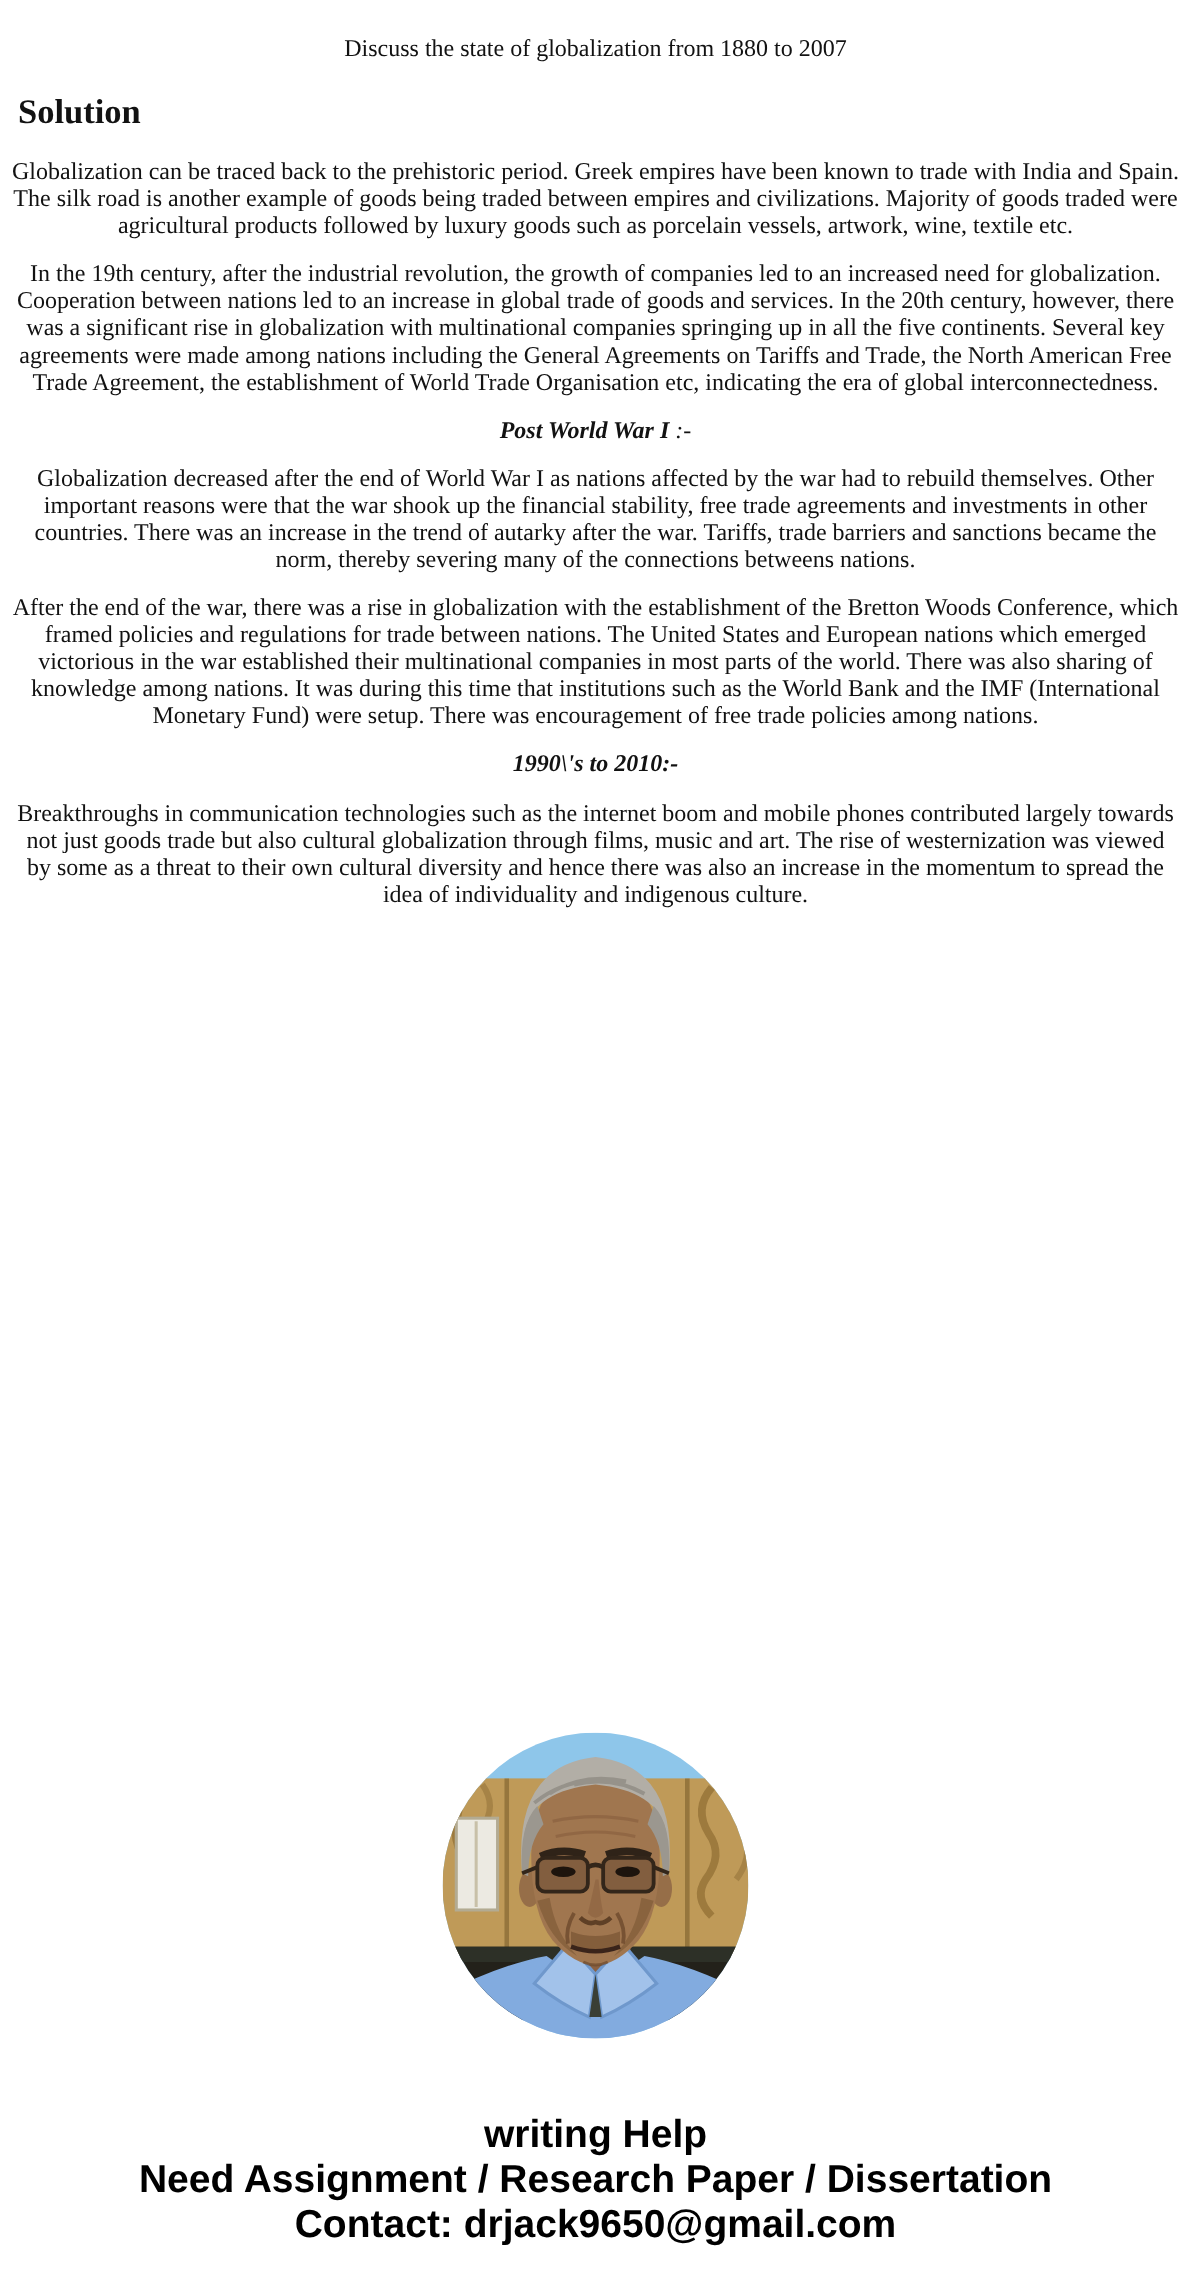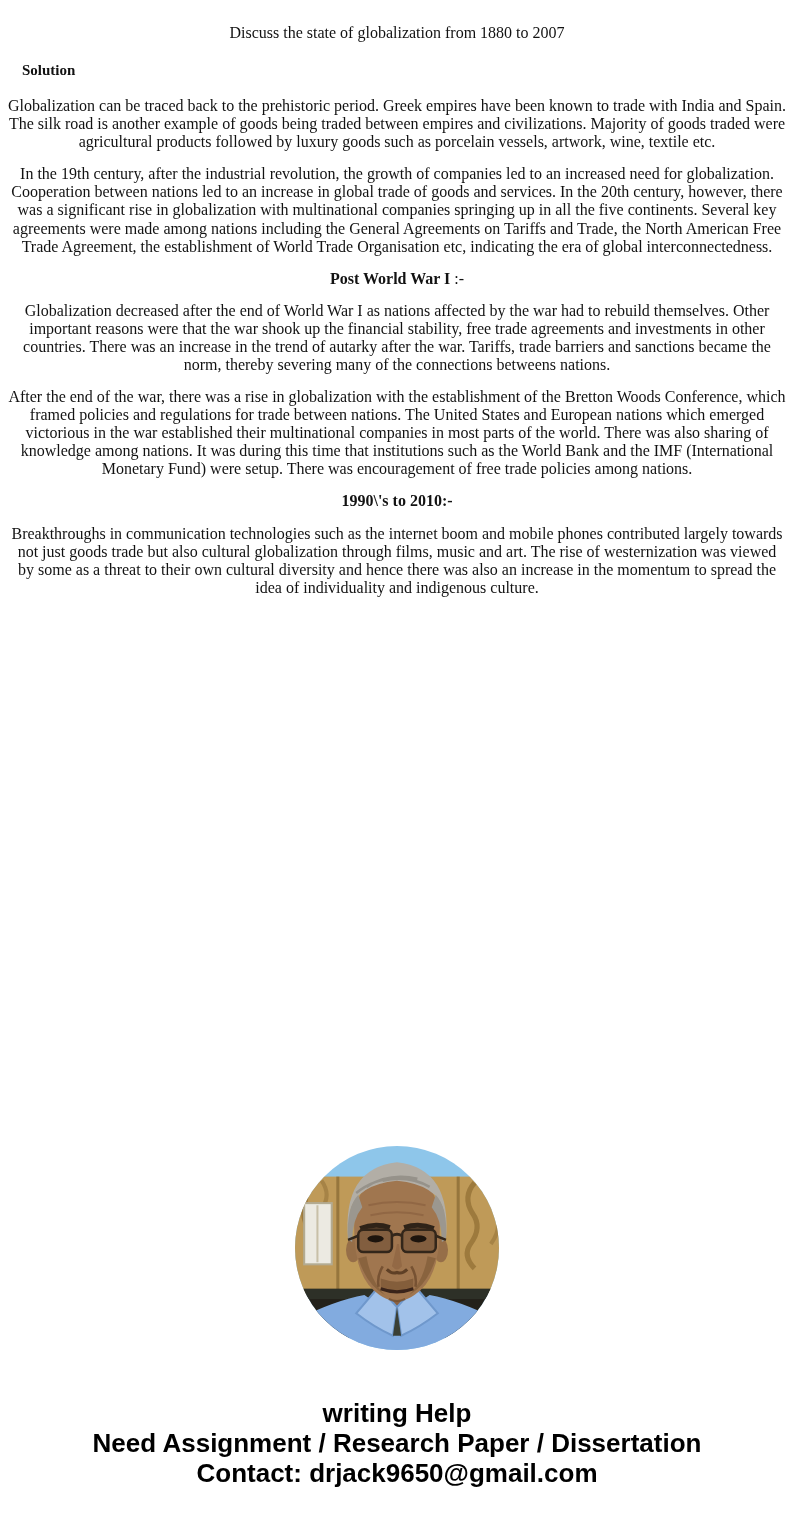--- a/index.html
+++ b/index.html
@@ -1,23 +1,23 @@
 <!DOCTYPE html>
 <html><head>
 <meta charset="utf-8">
 <style>
   html,body{margin:0;padding:0;background:#ffffff;}
   body{font-family:"Liberation Serif",serif;font-size:16px;color:#121212;}
   .page{width:794px;min-height:1523px;margin:0 auto;background:#fff;
         padding:10px 8px 28px;box-sizing:border-box;overflow:hidden;}
   .page p{margin:14px 0;line-height:1.13;text-align:center;}
   .question{margin-top:0;}
-  .solution-heading{font-size:15px;font-weight:bold;margin:20px 14px 18px;
+  .solution-heading{font-size:23px;font-weight:bold;margin:20px 4px 18px;
         font-family:"Liberation Serif",serif;}
-  .section-heading{font-weight:normal;}
+  .section-heading{font-weight:normal;font-style:italic;}
   .section-heading b{font-weight:bold;}
   .spacer{height:535px;}
   .photo-wrap{text-align:center;line-height:0;}
   .avatar-svg{width:204px;height:204px;display:inline-block;}
   .footer{margin-top:48px;text-align:center;
         font-family:"Liberation Sans",sans-serif;font-weight:bold;
         font-size:26px;line-height:1.155;color:#000;}
 </style>
 </head>
 <body>

